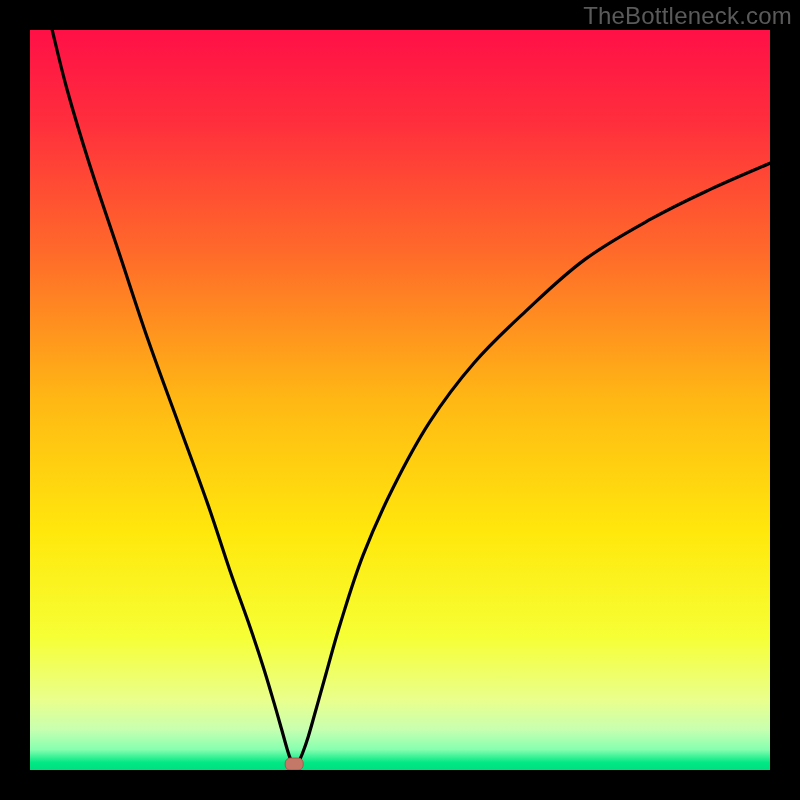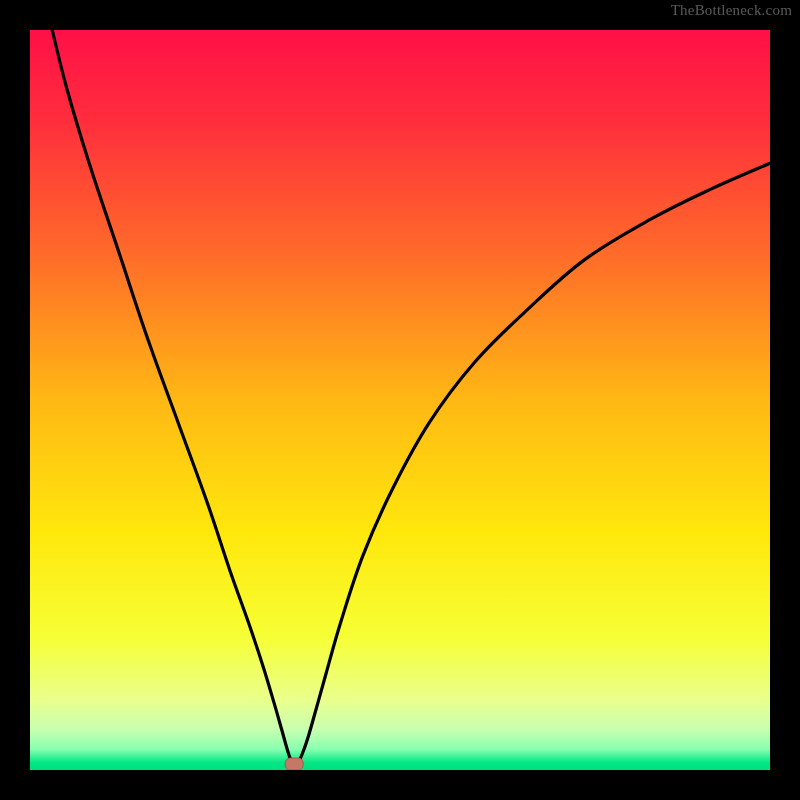--- a/index.html
+++ b/index.html
@@ -15,25 +15,24 @@
     position: relative;
     width: 800px;
     height: 800px;
     background: #000;
   }
   .watermark {
     position: absolute;
     top: 2px;
     right: 8px;
     color: #5a5a5a;
-    font-size: 15px;
+    font-size: 24px;
     font-weight: 500;
     letter-spacing: 0.2px;
     z-index: 5;
-    font-family: Liberation Serif, serif;
   }
   .plot-frame {
     position: absolute;
     left: 30px;
     top: 30px;
     width: 740px;
     height: 740px;
     background: #000;
   }
   svg.plot {

